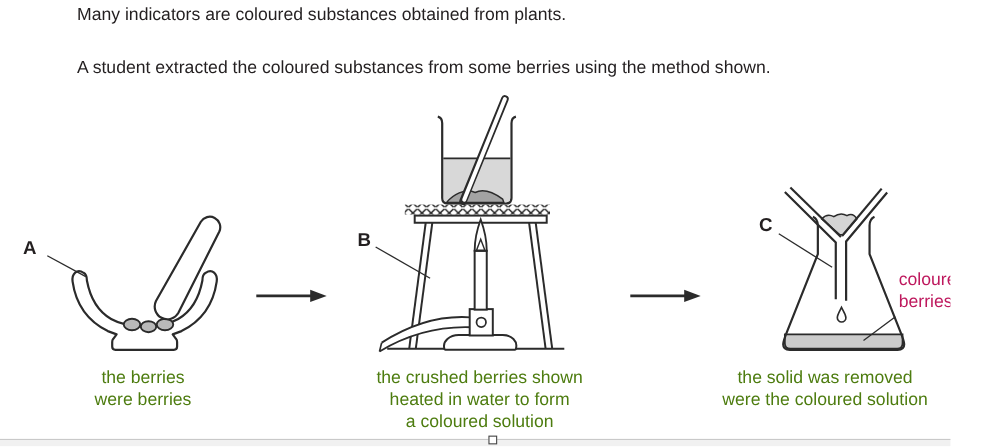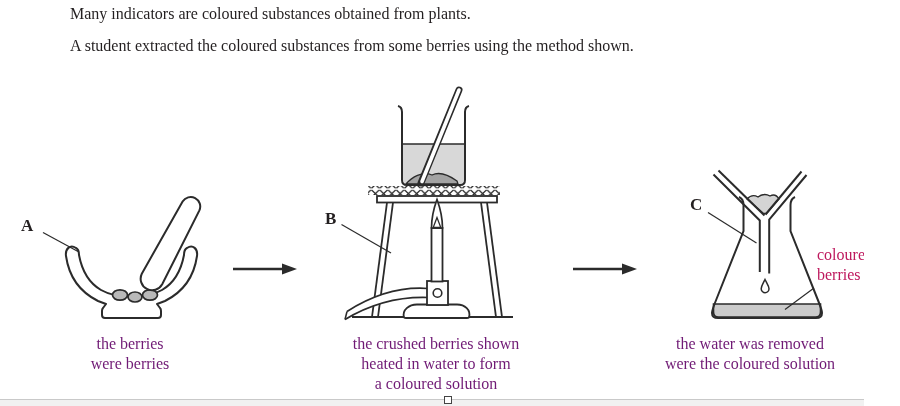--- a/index.html
+++ b/index.html
@@ -1,22 +1,22 @@
 <!DOCTYPE html>
 <html><head>
 <meta charset="utf-8">
 <style>
   html,body{margin:0;padding:0;background:#fff;}
   #stage{
     position:relative;width:864px;height:406px;background:#ffffff;overflow:hidden;
-    font-family:Liberation Serif, serif;color:#231f20;
+    font-family:Liberation Sans, sans-serif;color:#231f20;
   }
   .txt{position:absolute;font-size:16px;line-height:20px;color:#231f20;white-space:nowrap;}
   .lbl{position:absolute;font-size:17px;line-height:17px;font-weight:bold;color:#231f20;}
-  .cap{position:absolute;font-size:16px;line-height:20px;color:#701a75;text-align:center;}
+  .cap{position:absolute;font-size:16px;line-height:20px;color:#4d7c0f;text-align:center;}
   .cap span{display:block;}
   .annot{position:absolute;font-size:16px;line-height:19.5px;color:#be185d;}
   .annot span{display:block;}
   #diagram-svg{position:absolute;left:0;top:0;}
   #footer-bar{
     position:absolute;left:0;top:399px;width:900px;height:7px;
     background:#f1f1f1;border-top:1px solid #c9c9c9;box-sizing:border-box;
   }
   #footer-handle{
     position:absolute;left:444px;top:396px;width:8px;height:8px;
@@ -109,41 +109,41 @@
 
     <g stroke="#2b2b2b" stroke-width="1.2">
       <line x1="43" y1="232.5" x2="78" y2="251.5"></line>
       <line x1="341.5" y1="224.5" x2="391" y2="253"></line>
       <line x1="708" y1="212.5" x2="756.5" y2="243"></line>
       <line x1="814" y1="288" x2="785" y2="309.5"></line>
     </g>
   </svg>
 
   <div class="txt" style="left:70px;top:4px">Many indicators are coloured substances obtained from plants.</div>
-  <div class="txt" style="left:70px;top:36px">A student extracted the coloured substances from some berries using the method shown.</div>
+  <div class="txt" style="left:70px;top:52px">A student extracted the coloured substances from some berries using the method shown.</div>
 
   <div class="lbl" style="left:21px;top:217px">A</div>
   <div class="lbl" style="left:325px;top:210px">B</div>
   <div class="lbl" style="left:690px;top:196px">C</div>
 
   <div class="annot" style="left:817px;top:245px">
     <span>coloured</span>
     <span>berries</span>
   </div>
 
   <div class="cap" style="left:40px;top:334px;width:180px">
     <span>the berries</span>
     <span>were berries</span>
   </div>
   <div class="cap" style="left:326px;top:334px;width:220px">
     <span>the crushed berries shown</span>
     <span>heated in water to form</span>
     <span>a coloured solution</span>
   </div>
   <div class="cap" style="left:630px;top:334px;width:240px">
-    <span>the water was removed</span>
+    <span>the solid was removed</span>
     <span>were the coloured solution</span>
   </div>
 
   <div id="footer-bar"></div>
   <div id="footer-handle"></div>
 
 </div>
 
 </body></html>

